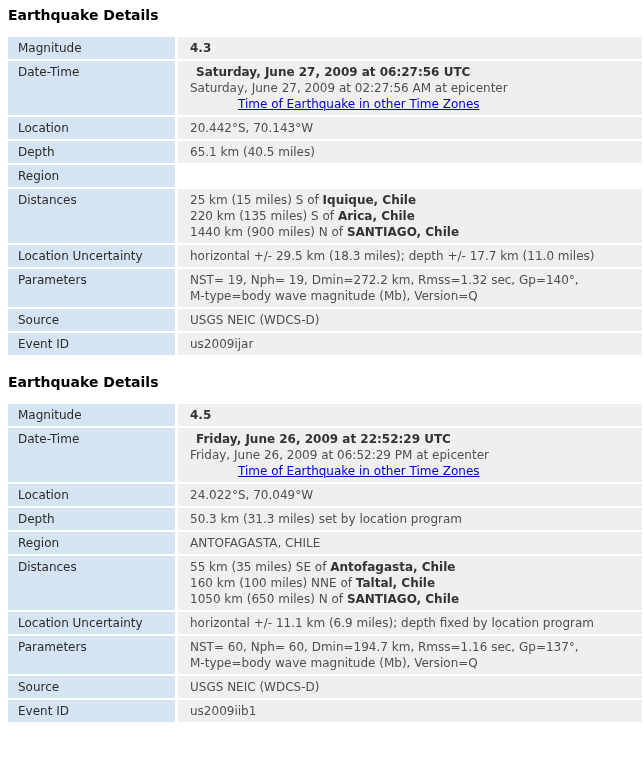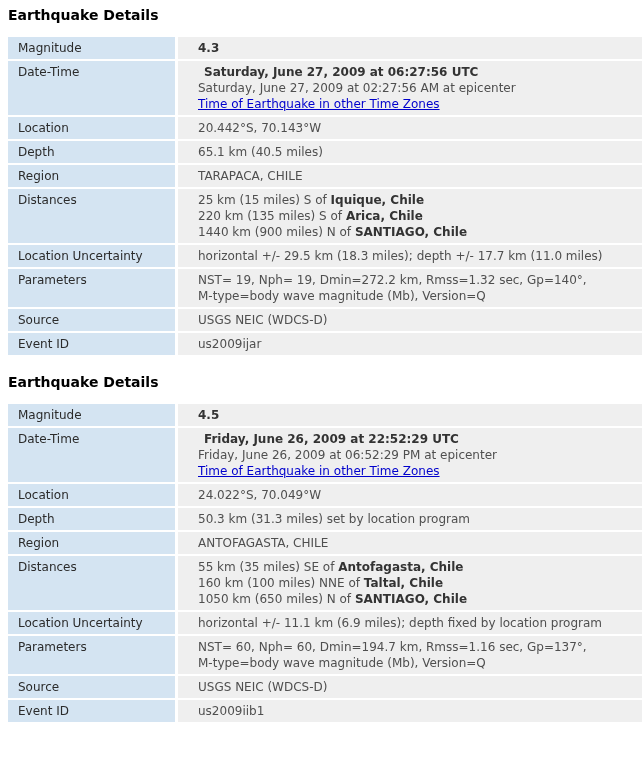--- a/index.html
+++ b/index.html
@@ -35,29 +35,30 @@
     width: 167px;
     background: var(--label-bg, #d4e4f2);
     font-weight: normal;
     color: var(--label-text, #2b2b2b);
     padding: 3px 0 3px 10px;
     box-sizing: border-box;
   }
   .value {
     flex: 1 1 auto;
     background: var(--value-bg, #efefef);
-    padding: 3px 8px 3px 20px;
+    padding: 3px 8px 3px 12px;
     box-sizing: border-box;
   }
   .value b, .value .bold-line { color: #333333; }
   .magnitude-value { font-weight: bold; color: #333333; }
   .bold-line { font-weight: bold; margin-left: 6px; }
   .tz-link {
     color: var(--link, #0000cc);
     cursor: pointer;
+    margin-left: 48px;
   }
 </style>
 </head>
 <body>
 
 <div class="page">
 
   <div class="section">
     <h2 class="section-heading">Earthquake Details</h2>
     <div class="eq-table">
@@ -81,21 +82,20 @@
         <div class="cell value">20.442°S, 70.143°W</div>
       </div>
 
       <div class="row">
         <div class="cell label">Depth</div>
         <div class="cell value">65.1 km (40.5 miles)</div>
       </div>
 
       <div class="row">
         <div class="cell label">Region</div>
-        <div class="cell value">TARAPACA, CHILE</div>
       </div>
 
       <div class="row">
         <div class="cell label">Distances</div>
         <div class="cell value">
           <div class="dist-line"><span>25 km (15 miles) S of </span><b>Iquique, Chile</b></div>
           <div class="dist-line"><span>220 km (135 miles) S of </span><b>Arica, Chile</b></div>
           <div class="dist-line"><span>1440 km (900 miles) N of </span><b>SANTIAGO, Chile</b></div>
         </div>
       </div>

